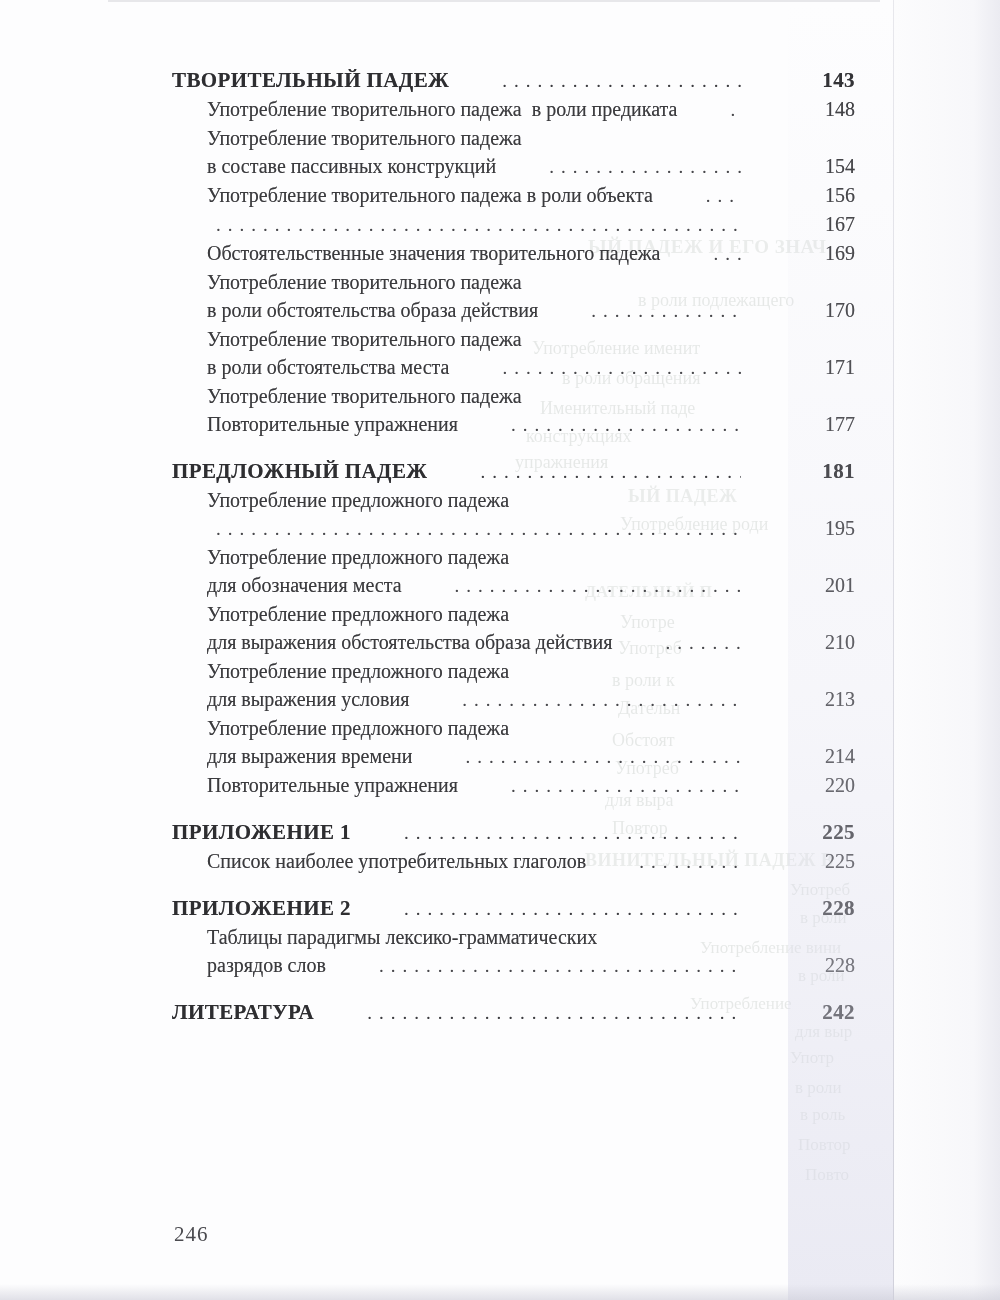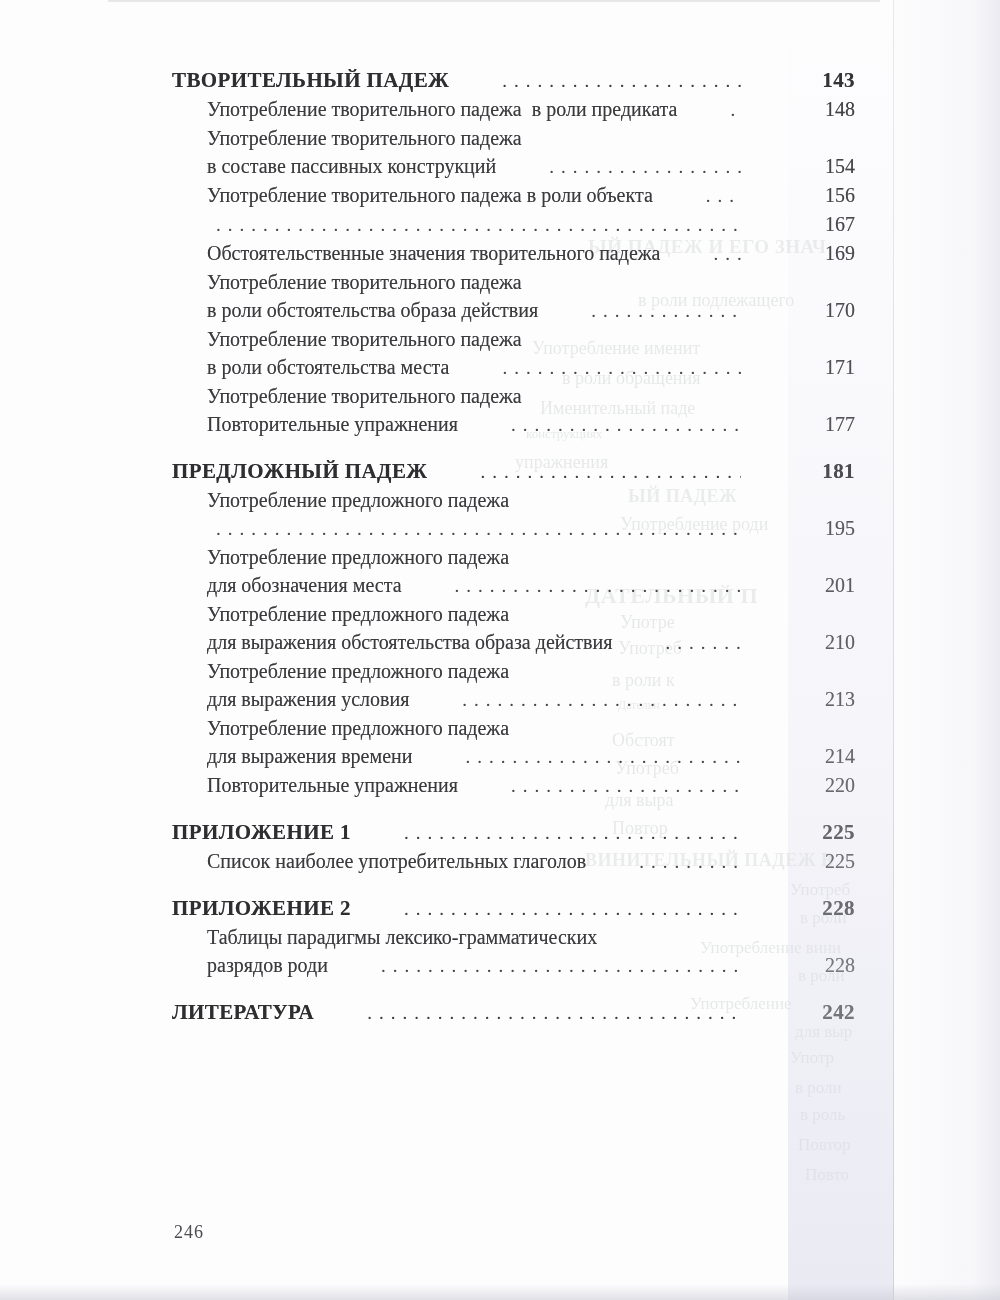--- a/index.html
+++ b/index.html
@@ -32,21 +32,21 @@
   }
   .leader::after{
     content:"..................................................................................";
   }
   .row.section .leader{color:#3c3c40;}
   .page-num{flex:none;min-width:46px;text-align:right;}
   .row.section .page-num{font-weight:bold;}
 
   
   .folio{
-    position:absolute;left:174px;top:1222px;font-size:18px;color:#4b4b50;
+    position:absolute;left:174px;top:1222px;font-size:21px;color:#4b4b50;
     letter-spacing:1px;
   }
 
   
   .ghost-layer{position:absolute;inset:0;pointer-events:none;}
   .ghost{
     position:absolute;white-space:nowrap;color:#8e9a90;opacity:0.20;
     filter:blur(0.6px);font-size:18px;
   }
   .ghost.caps{font-weight:bold;opacity:0.16;letter-spacing:0.5px;}
@@ -74,29 +74,29 @@
 <body>
 
 <div class="scan-page">
 
   <div class="ghost-layer" id="ghost-layer">
       <span class="ghost caps" style="left: 588px; top: 236px; font-size: 19px;">ЫЙ ПАДЕЖ И ЕГО ЗНАЧ</span>
       <span class="ghost" style="left: 638px; top: 290px; font-size: 18px;">в роли подлежащего</span>
       <span class="ghost" style="left: 532px; top: 338px; font-size: 18px;">Употребление именит</span>
       <span class="ghost" style="left: 520px; top: 368px; font-size: 18px; margin-left: 42px;">в роли обращения</span>
       <span class="ghost" style="left: 540px; top: 398px; font-size: 18px;">Именительный паде</span>
-      <span class="ghost" style="left: 526px; top: 426px; font-size: 13px;">конструкциях</span>
+      <span class="ghost" style="left: 526px; top: 426px; font-size: 18px;">конструкциях</span>
       <span class="ghost" style="left: 515px; top: 452px; font-size: 18px;">упражнения</span>
       <span class="ghost caps" style="left: 628px; top: 486px; font-size: 18px;">ЫЙ ПАДЕЖ</span>
       <span class="ghost" style="left: 620px; top: 514px; font-size: 18px;">Употребление роди</span>
-      <span class="ghost caps" style="left: 585px; top: 583px; font-size: 22px; text-align: center;">ДАТЕЛЬНЫЙ П</span>
+      <span class="ghost caps" style="left: 585px; top: 583px; font-size: 16px; text-align: center;">ДАТЕЛЬНЫЙ П</span>
       <span class="ghost" style="left: 620px; top: 612px; font-size: 18px;">Употре</span>
       <span class="ghost" style="left: 618px; top: 638px; font-size: 18px;">Употреб</span>
       <span class="ghost" style="left: 612px; top: 670px; font-size: 18px;">в роли к</span>
-      <span class="ghost" style="left: 618px; top: 698px; font-size: 12px;">Дательн</span>
+      <span class="ghost" style="left: 618px; top: 698px; font-size: 18px;">Дательн</span>
       <span class="ghost" style="left: 612px; top: 730px; font-size: 18px;">Обстоят</span>
       <span class="ghost" style="left: 615px; top: 758px; font-size: 18px;">Употреб</span>
       <span class="ghost" style="left: 605px; top: 790px; font-size: 18px;">для выра</span>
       <span class="ghost" style="left: 612px; top: 818px; font-size: 18px;">Повтор</span>
       <span class="ghost caps" style="left: 585px; top: 850px; font-size: 18px;">ВИНИТЕЛЬНЫЙ ПАДЕЖ В</span>
       <span class="ghost" style="left: 790px; top: 880px; font-size: 17px;">Употреб</span>
       <span class="ghost" style="left: 800px; top: 908px; font-size: 17px;">в роли</span>
       <span class="ghost" style="left: 700px; top: 938px; font-size: 17px;">Употребление вини</span>
       <span class="ghost" style="left: 798px; top: 966px; font-size: 17px;">в роли</span>
       <span class="ghost" style="left: 690px; top: 994px; font-size: 17px;">Употребление</span>
@@ -226,21 +226,21 @@
       </div>
       <div class="row section">
         <span class="t-label">ПРИЛОЖЕНИЕ 2</span>
         <span class="leader"></span>
         <span class="page-num">228</span>
       </div>
       <div class="row sub">
         <span class="t-label">Таблицы парадигмы лексико-грамматических</span>
       </div>
       <div class="row sub">
-        <span class="t-label">разрядов роди</span>
+        <span class="t-label">разрядов слов</span>
         <span class="leader"></span>
         <span class="page-num">228</span>
       </div>
       <div class="row section">
         <span class="t-label">ЛИТЕРАТУРА</span>
         <span class="leader"></span>
         <span class="page-num">242</span>
       </div>
     </div>
 

